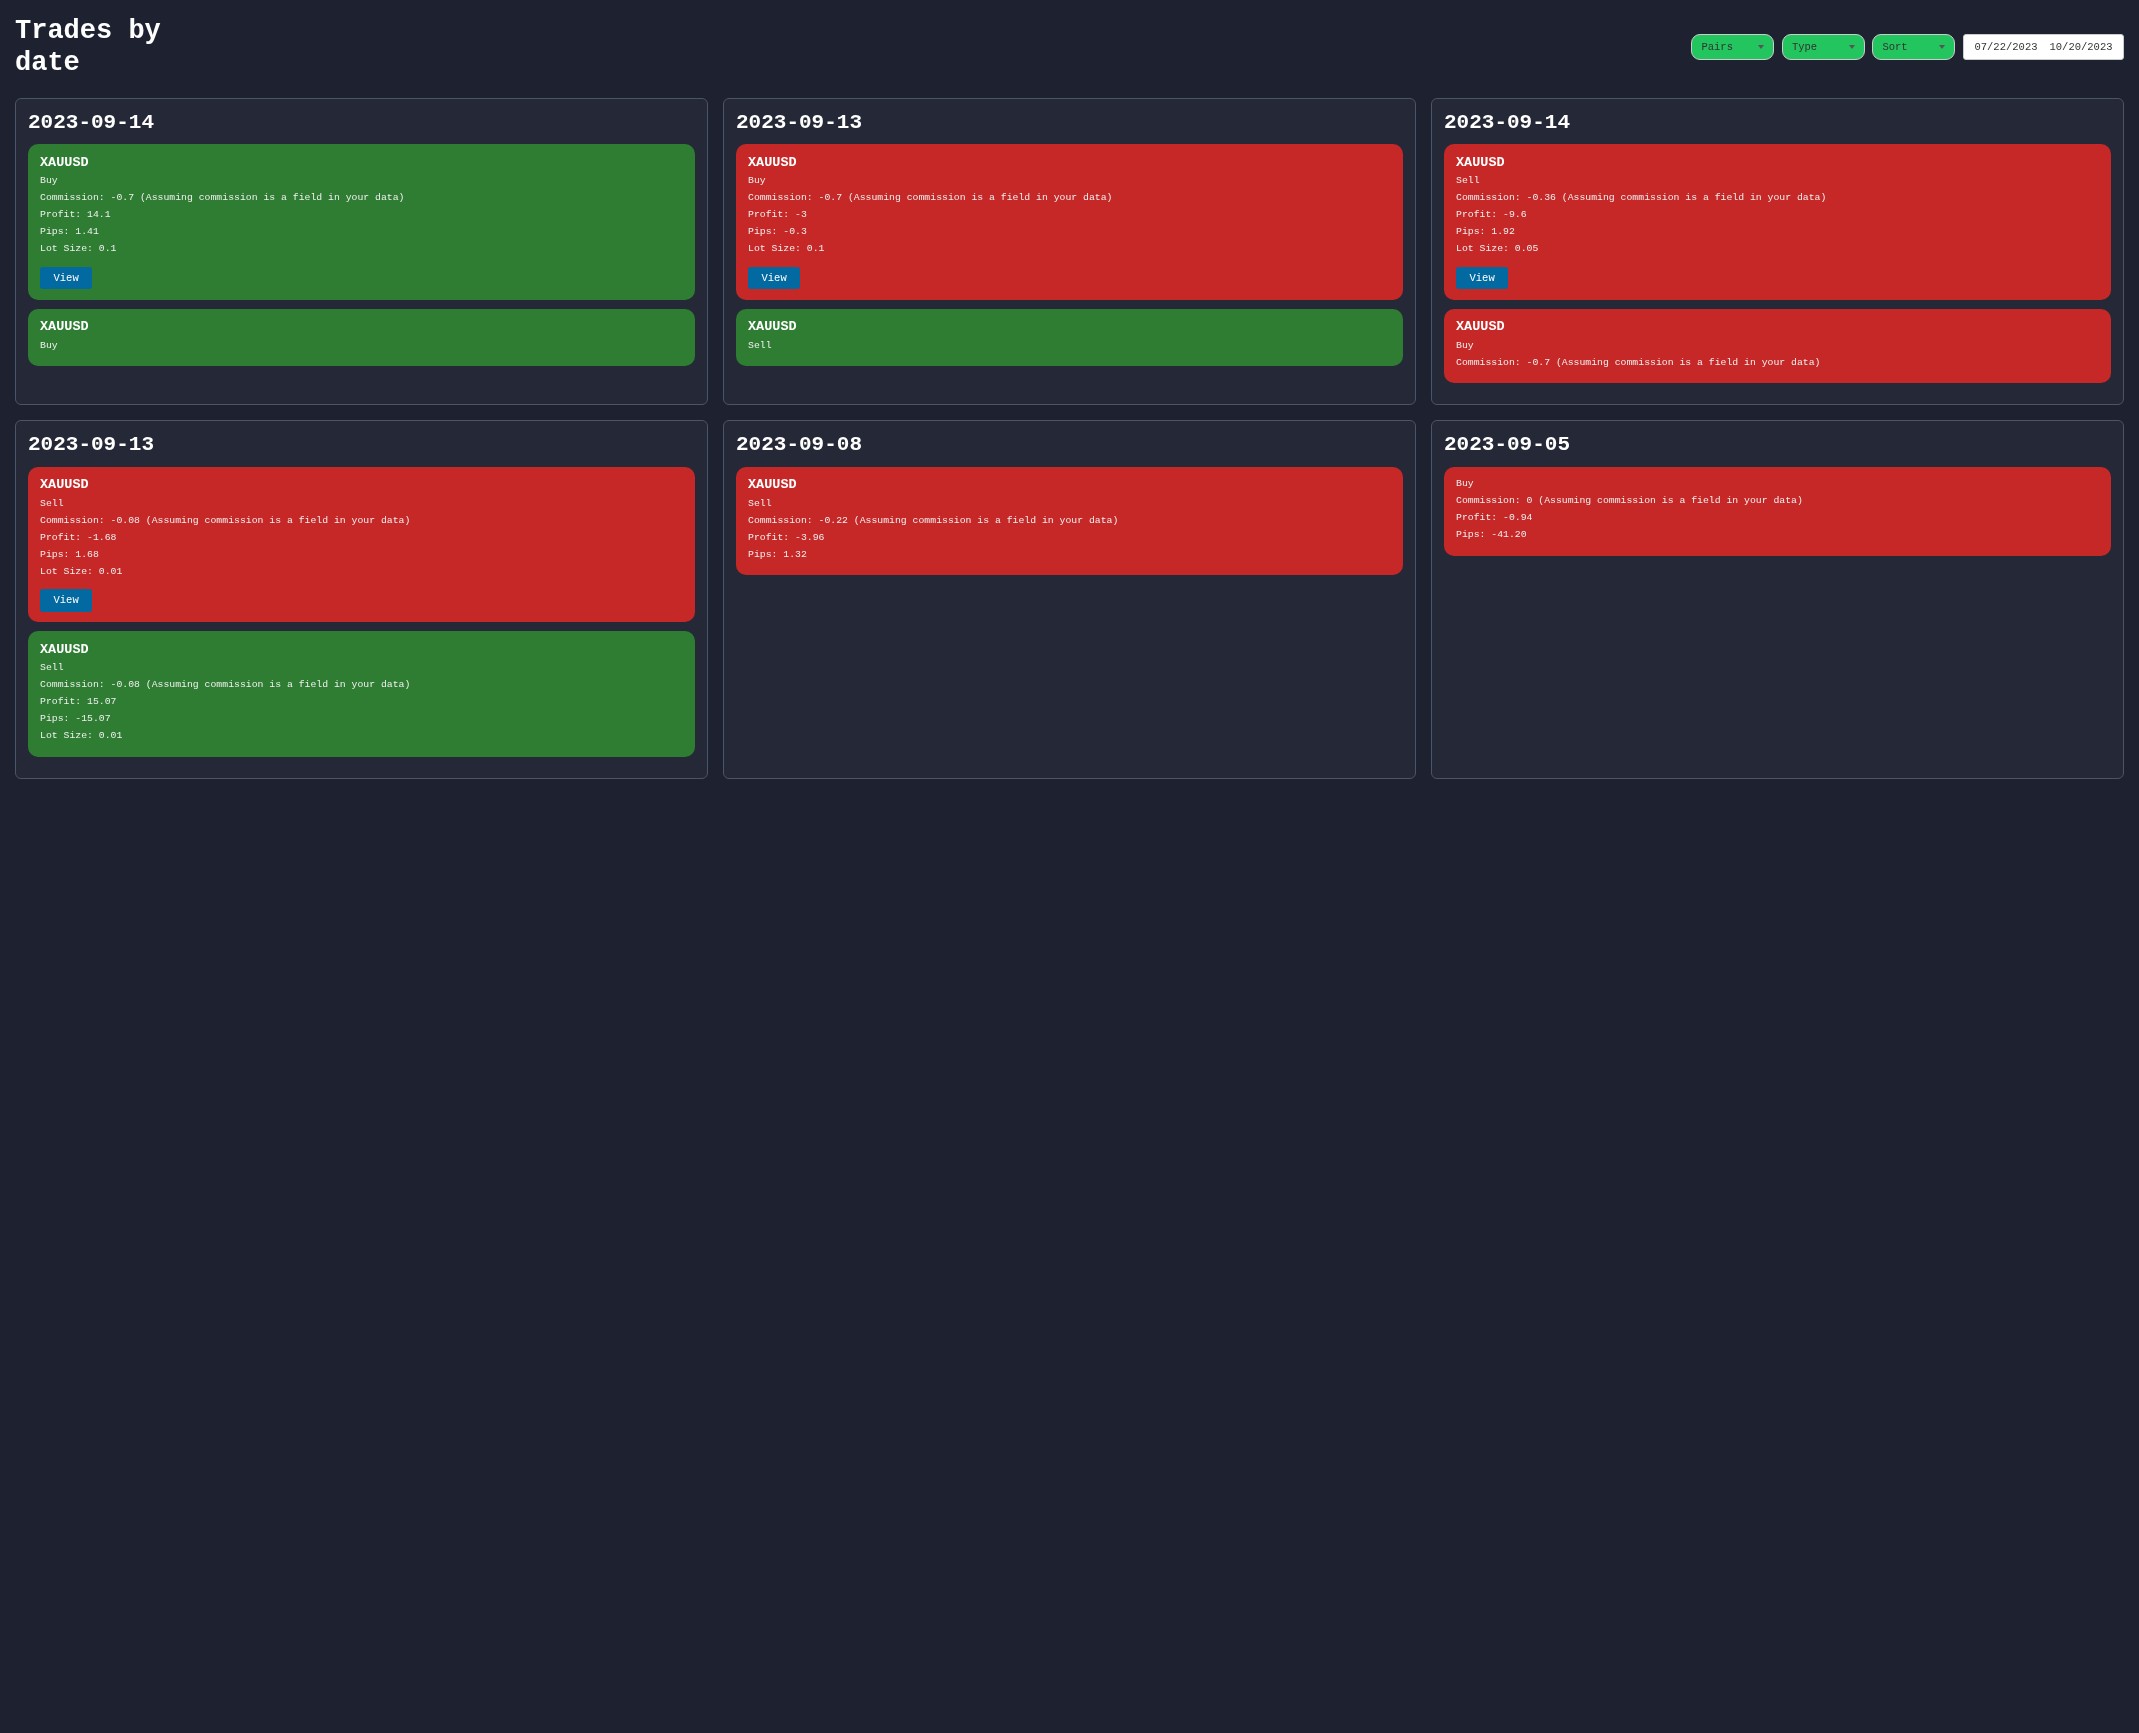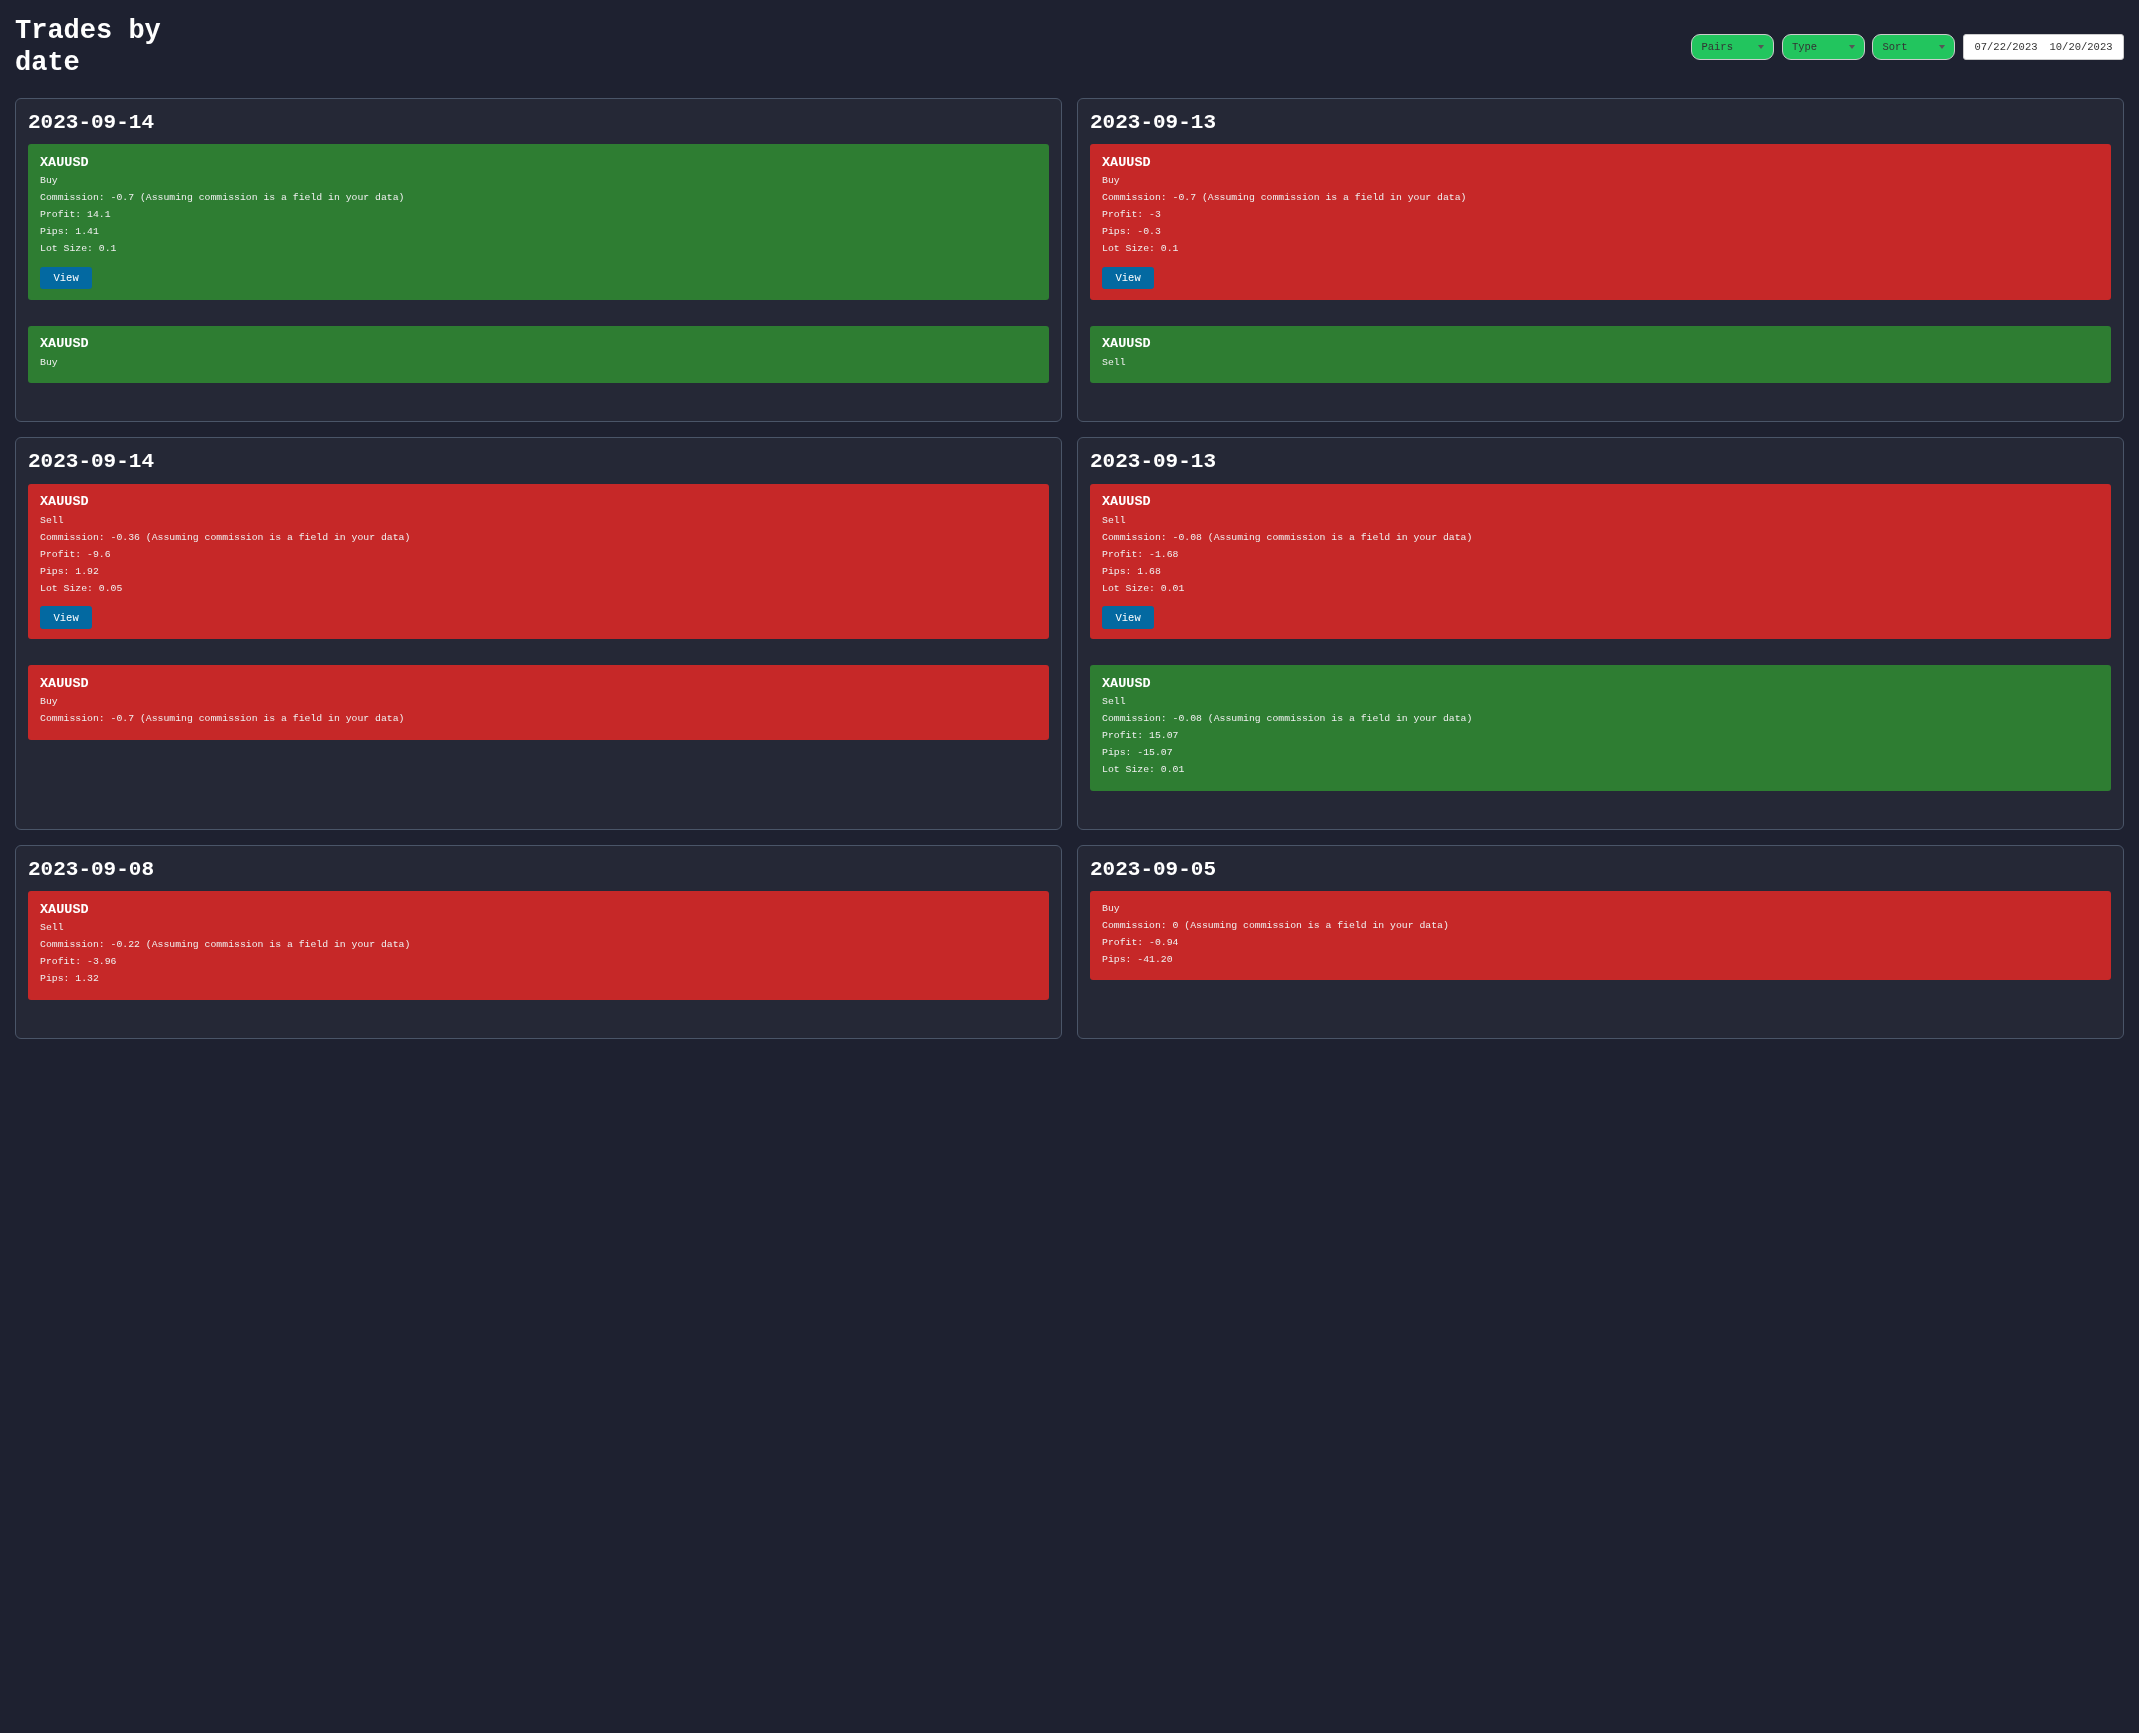--- a/index.html
+++ b/index.html
@@ -54,40 +54,40 @@
       font-size: 10.5px;
       display: flex;
       align-items: center;
       gap: 6px;
     }
     .date-separator {
       color: #999;
     }
     .columns-grid {
       display: grid;
-      grid-template-columns: 1fr 1fr;
+      grid-template-columns: 1fr 1fr 1fr;
       gap: 15px;
     }
     .date-section {
       border: 0.8px solid #4a5568;
       border-radius: 6px;
       padding: 12px;
       background-color: #252836;
     }
     .date-heading {
       font-size: 21px;
       font-weight: bold;
       color: #ffffff;
       margin-bottom: 10.5px;
       font-family: 'Courier New', Courier, monospace;
     }
     .trade-card {
-      border-radius: 3px;
+      border-radius: 10px;
       padding: 10.5px 12px;
-      margin-bottom: 26px;
+      margin-bottom: 9px;
     }
     .trade-card.green {
       background-color: #2e7d32;
     }
     .trade-card.red {
       background-color: #c62828;
     }
     .trade-card-symbol {
       font-size: 13.5px;
       font-weight: bold;

